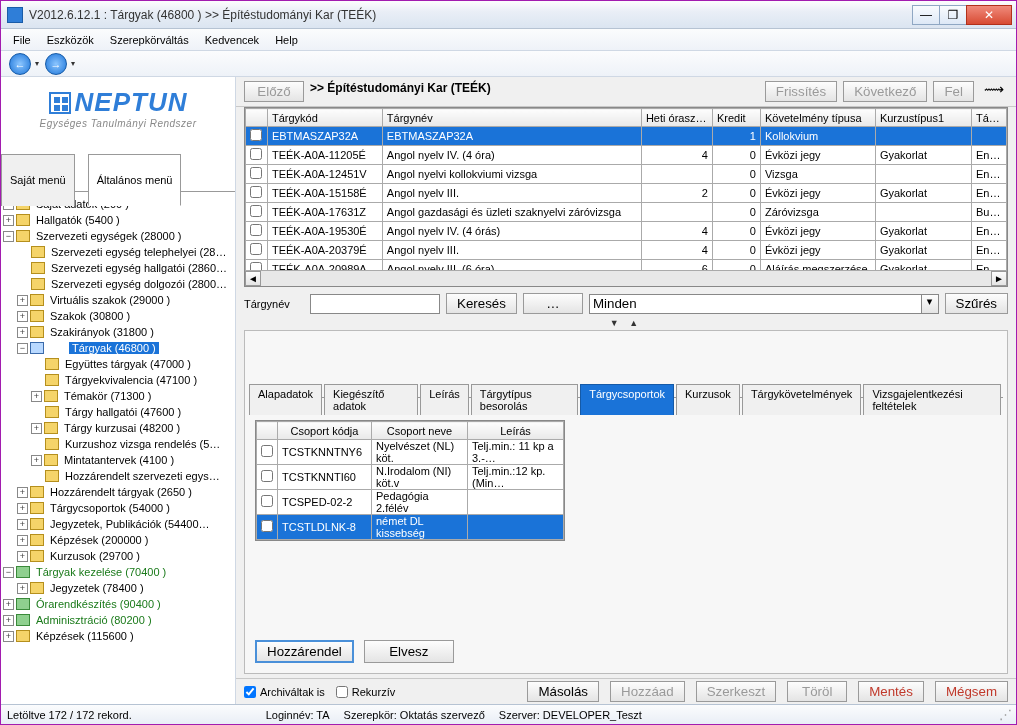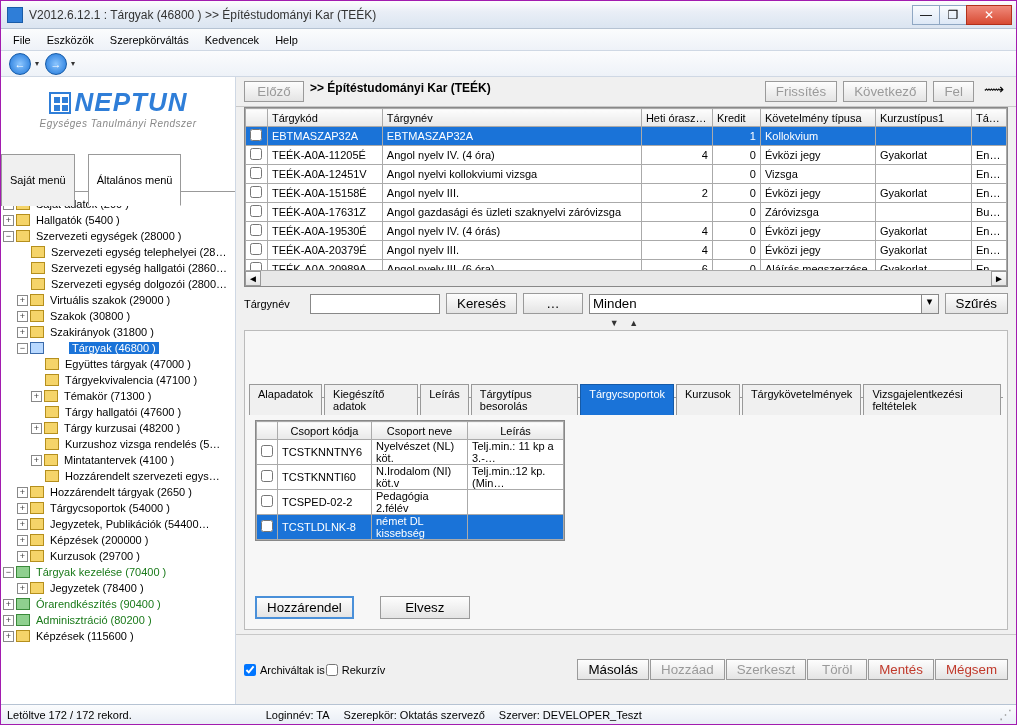--- a/index.html
+++ b/index.html
@@ -81,25 +81,25 @@
   .tab.active { background:#1a73d8; color:#fff; border-color:#155aa7;}
   .tabbody { flex:1; background:#f7f7f7; padding:6px; display:flex; flex-direction:column; }
 
   .subgrid-wrap { border:1px solid #888; background:#fff; width: 310px; }
   .subgrid { width:100%; border-collapse:collapse; }
   .subgrid th, .subgrid td { border:1px solid #aaa; padding:0 4px; font-size:11px; height:18px; }
   .subgrid th { background:linear-gradient(#fdfdfd,#e8e8e8); font-weight:normal; }
   .subgrid th.chk, .subgrid td.chk { width:18px; text-align:center;}
   .subgrid tr.sel td { background:#1a73d8; color:#fff; }
 
-  .btnrow { display:flex; gap:26px; margin-top: auto; padding-top: 10px; }
+  .btnrow { display:flex; gap:10px; margin-top: auto; padding-top: 10px; }
   .btn.wide { min-width: 90px; }
   .btn.active { border: 2px solid #4a90d9; }
 
-  .footer-actions { display:flex; align-items:center; gap: 1px; padding: 24px 8px; border-top:1px solid #c8c8c8; }
+  .footer-actions { display:flex; align-items:center; gap: 11px; padding: 2px 8px; border-top:1px solid #c8c8c8; }
   .chk-inline { display:inline-flex; align-items:center; gap:4px; }
   .footer-actions .spacer { flex:1; }
 
   .statusbar { height: 20px; border-top: 1px solid #b6c3d3; background: linear-gradient(#fbfcfd,#e9eef6); display:flex; align-items:center; padding: 0 6px; font-size:11px; }
   .statusbar .seg { margin-right: 14px; }
   .statusbar .grip { margin-left:auto; color:#999; letter-spacing:-2px; font-size:13px; }
 
   input[type=checkbox]{ margin:0; width:12px; height:12px;}
 </style>
 </head>

